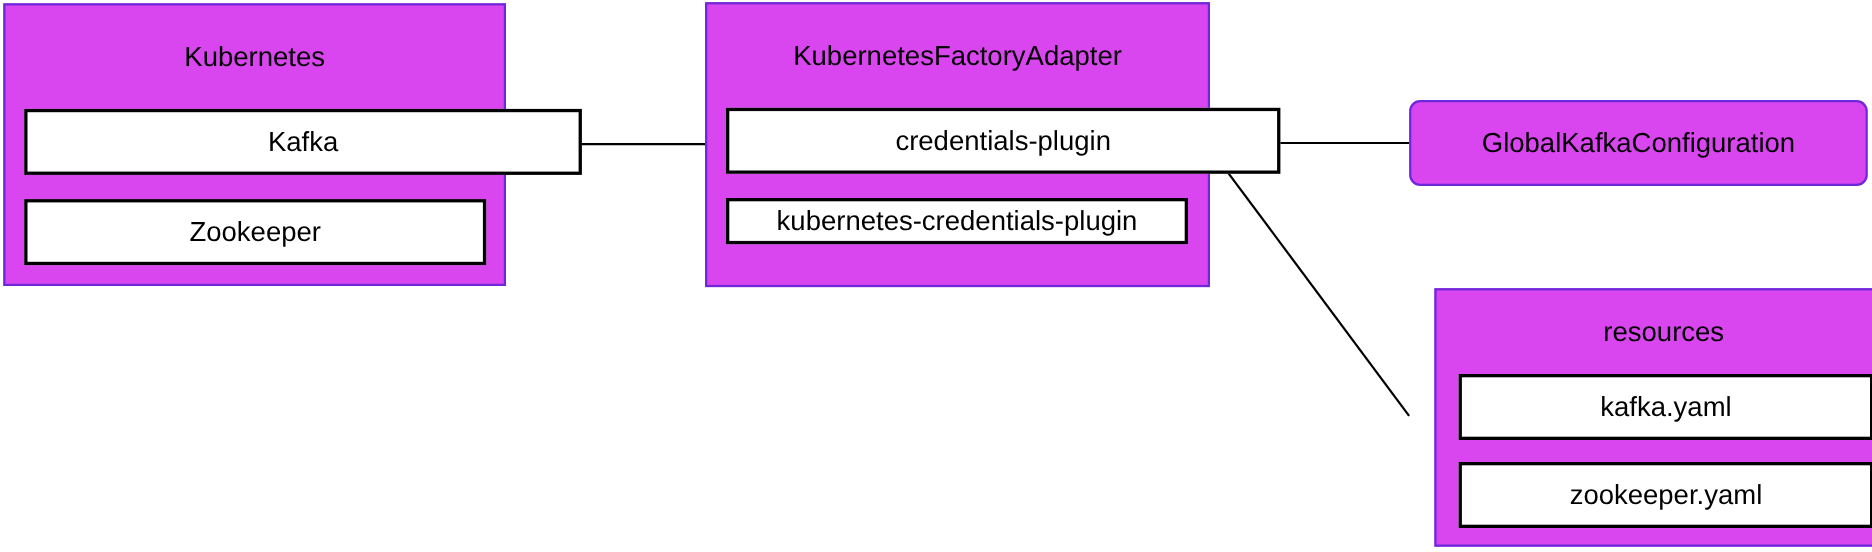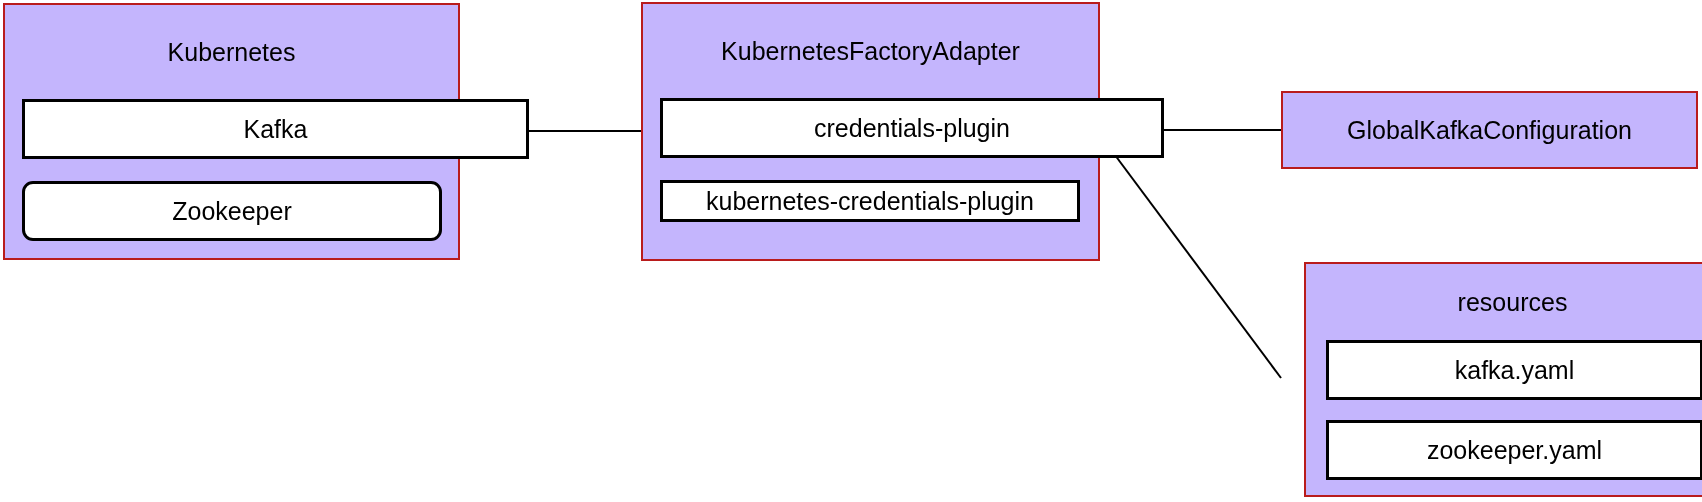--- a/index.html
+++ b/index.html
@@ -8,22 +8,22 @@
     position: relative;
     width: 1702px;
     height: 502px;
     background: #ffffff;
     font-family: "Liberation Sans", sans-serif;
     color: #000000;
     overflow: hidden;
   }
   .group-node {
     position: absolute;
-    border: 2px solid #b91c1c;
-    background: #c4b5fd;
+    border: 2px solid #6d28d9;
+    background: #d946ef;
   }
   .node-title {
     position: absolute;
     left: 0;
     right: 0;
     top: 0;
     display: flex;
     align-items: center;
     justify-content: center;
     font-size: 25px;
@@ -36,28 +36,28 @@
     display: flex;
     align-items: center;
     justify-content: center;
     font-size: 25px;
     white-space: nowrap;
   }
   
   #box-kubernetes { left: 3px; top: 3px; width: 457px; height: 257px; }
   #box-kubernetes .node-title { height: 94px; }
   #leaf-kafka { left: 17px; top: 94px; width: 507px; height: 60px; }
-  #leaf-zookeeper { left: 17px; top: 176px; width: 420px; height: 60px; border-radius: 11px; }
+  #leaf-zookeeper { left: 17px; top: 176px; width: 420px; height: 60px; }
   
   #box-adapter { left: 641px; top: 2px; width: 459px; height: 259px; }
   #box-adapter .node-title { height: 94px; text-align: right; }
   #leaf-credentials-plugin { left: 17px; top: 94px; width: 504px; height: 60px; }
   #leaf-kubernetes-credentials-plugin { left: 17px; top: 176px; width: 420px; height: 42px; }
   
-  #box-global { left: 1281px; top: 91px; width: 417px; height: 78px; }
+  #box-global { left: 1281px; top: 91px; width: 417px; height: 78px; border-radius: 10px; }
   #box-global .node-title { height: 74px; }
   
   #box-resources { left: 1281px; top: 262px; width: 417px; height: 235px; margin-left: 23px; }
   #box-resources .node-title { height: 76px; }
   #leaf-kafka-yaml { left: 20px; top: 76px; width: 377px; height: 60px; }
   #leaf-zookeeper-yaml { left: 20px; top: 156px; width: 377px; height: 60px; }
   
   .edges-layer {
     position: absolute;
     left: 0;

